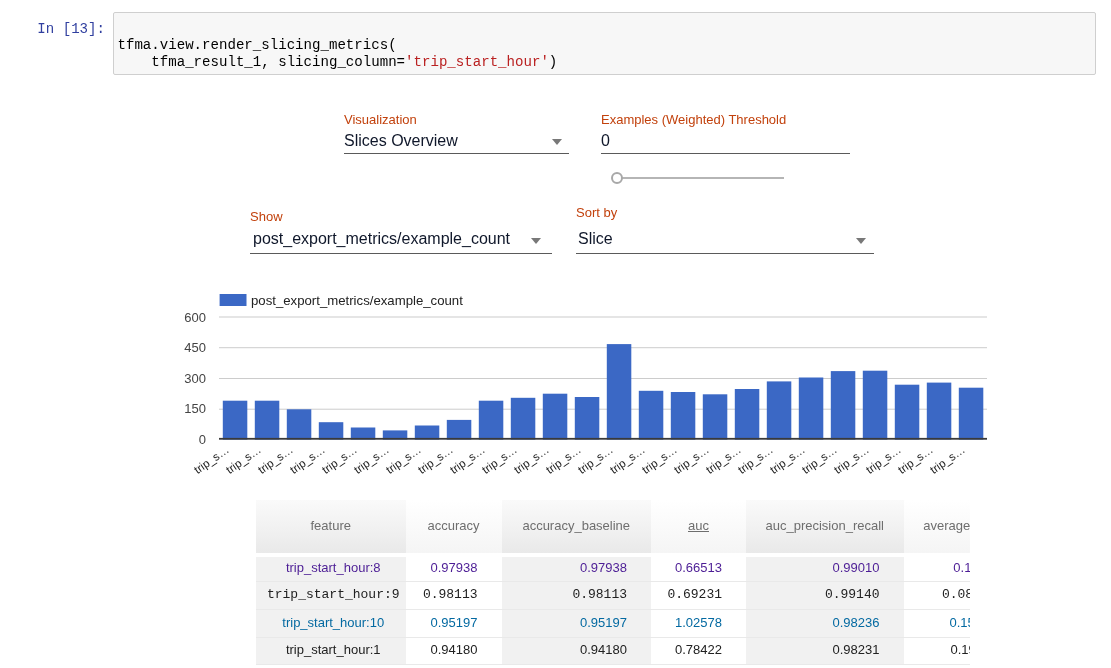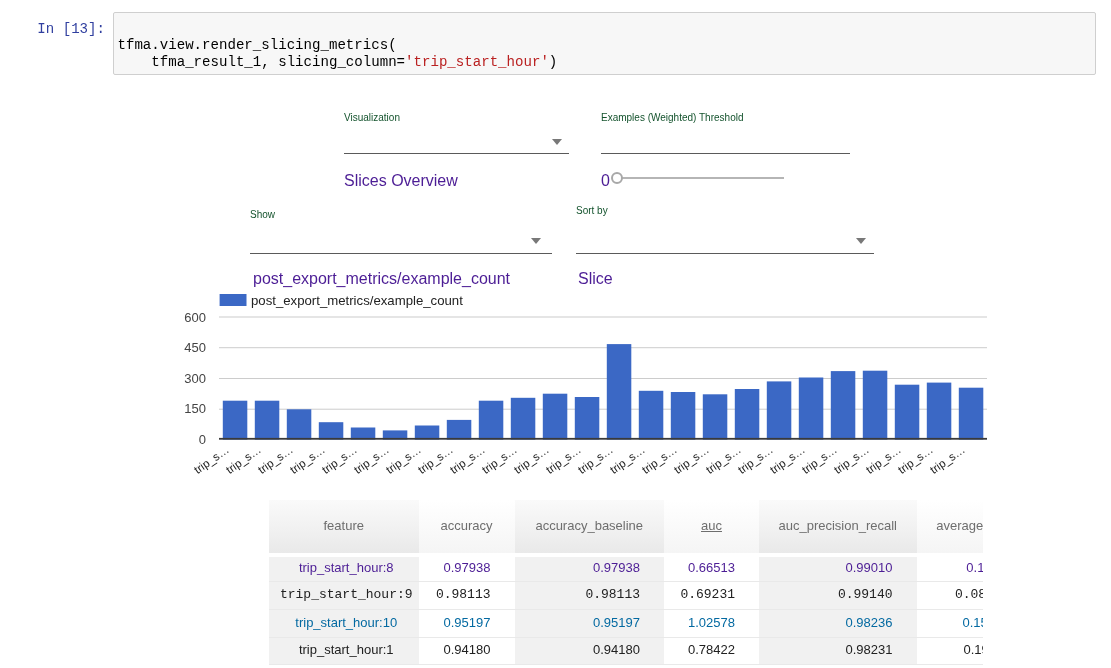--- a/index.html
+++ b/index.html
@@ -1,21 +1,21 @@
 <!DOCTYPE html>
 <html><head>
 <meta charset="utf-8">
 <style>
 html,body{margin:0;padding:0;background:#fff;}
 body{width:1111px;height:668px;position:relative;overflow:hidden;font-family:"Liberation Sans",sans-serif;}
 *{box-sizing:border-box;}
 .abs{position:absolute;}
 .mono{font-family:"Liberation Mono",monospace;}
-.lbl{font-size:10px;color:#14532d;}
-.val{font-size:16px;color:#4c1d95;margin-top:40px;}
+.lbl{font-size:13px;color:#c2410c;}
+.val{font-size:16px;color:#0f172a;}
 .uline{height:1.3px;background:#5a5a5a;}
 .arrow{width:0;height:0;border-left:5.5px solid transparent;border-right:5.5px solid transparent;border-top:6px solid #787878;}
 table{border-collapse:collapse;table-layout:fixed;}
 td,th{padding:0;font-weight:normal;} th{padding-bottom:3px;}
 </style>
 </head>
 <body>
 
 <div class="abs mono" style="right:1006px;top:20.5px;font-size:14.1px;color:#303f9f;white-space:pre;">In [13]:</div>
 <div class="abs" style="left:112.5px;top:11.5px;width:983.5px;height:63.5px;background:#f7f7f7;border:1px solid #cfcfcf;border-radius:2px;"></div>
@@ -105,21 +105,21 @@
 <text text-anchor="end" transform="translate(742.0,451.5) rotate(-35)" font-size="11.5" fill="#222">trip_s…</text>
 <text text-anchor="end" transform="translate(774.0,451.5) rotate(-35)" font-size="11.5" fill="#222">trip_s…</text>
 <text text-anchor="end" transform="translate(806.0,451.5) rotate(-35)" font-size="11.5" fill="#222">trip_s…</text>
 <text text-anchor="end" transform="translate(838.0,451.5) rotate(-35)" font-size="11.5" fill="#222">trip_s…</text>
 <text text-anchor="end" transform="translate(870.0,451.5) rotate(-35)" font-size="11.5" fill="#222">trip_s…</text>
 <text text-anchor="end" transform="translate(902.0,451.5) rotate(-35)" font-size="11.5" fill="#222">trip_s…</text>
 <text text-anchor="end" transform="translate(934.0,451.5) rotate(-35)" font-size="11.5" fill="#222">trip_s…</text>
 <text text-anchor="end" transform="translate(966.0,451.5) rotate(-35)" font-size="11.5" fill="#222">trip_s…</text>
 </svg>
 
-<div class="abs" style="left:249px;top:500px;width:734px;height:168px;overflow:hidden;padding-left:20px;">
+<div class="abs" style="left:236px;top:500px;width:734px;height:168px;overflow:hidden;padding-left:20px;">
 <table style="width:764px;font-size:13px;">
 <colgroup>
 <col style="width:149.5px">
         <col style="width:96px">
         <col style="width:149.5px">
         <col style="width:95px">
         <col style="width:157.5px">
         <col style="width:117px">
 </colgroup>
 <tbody>

